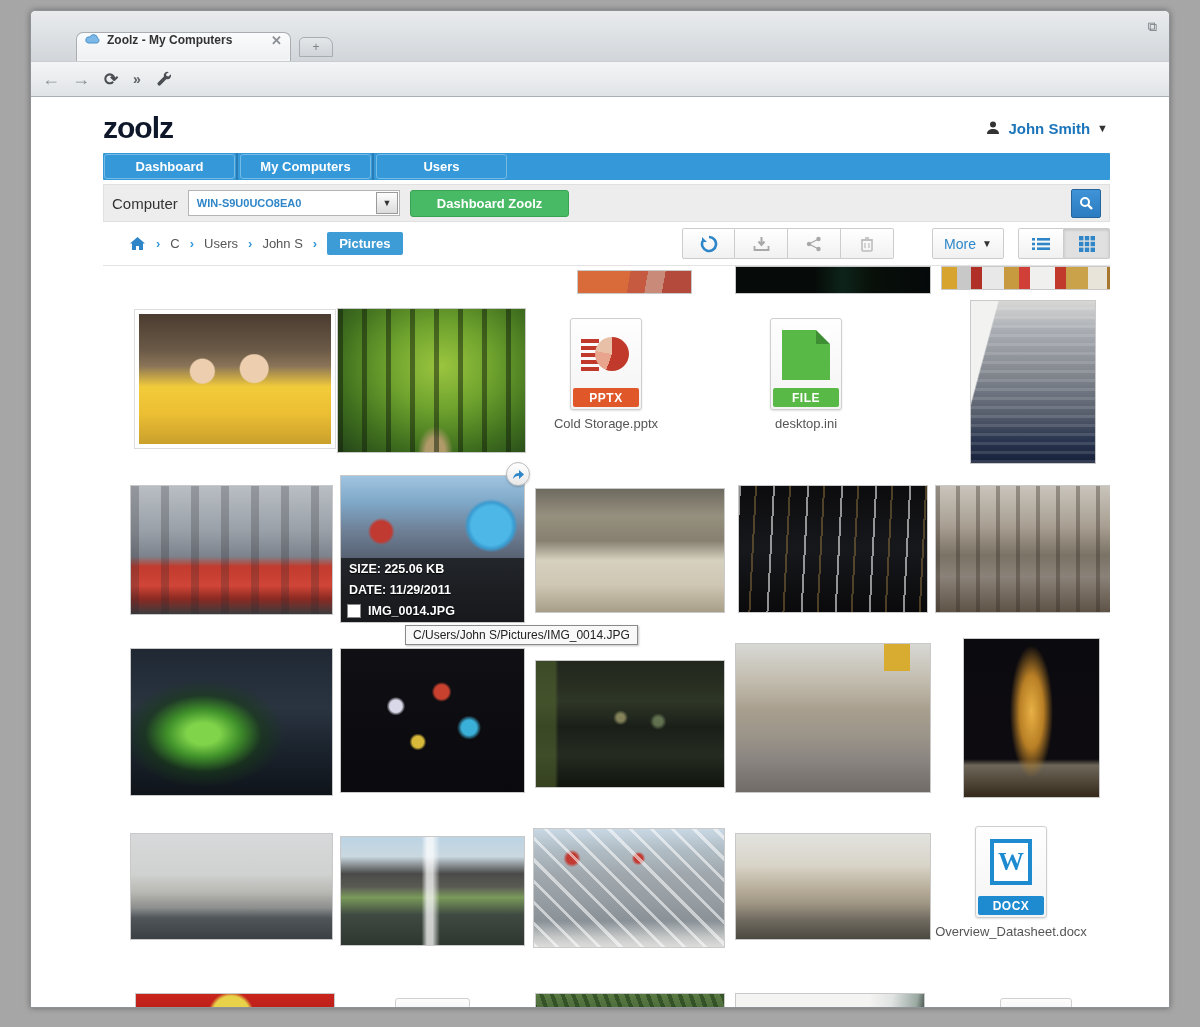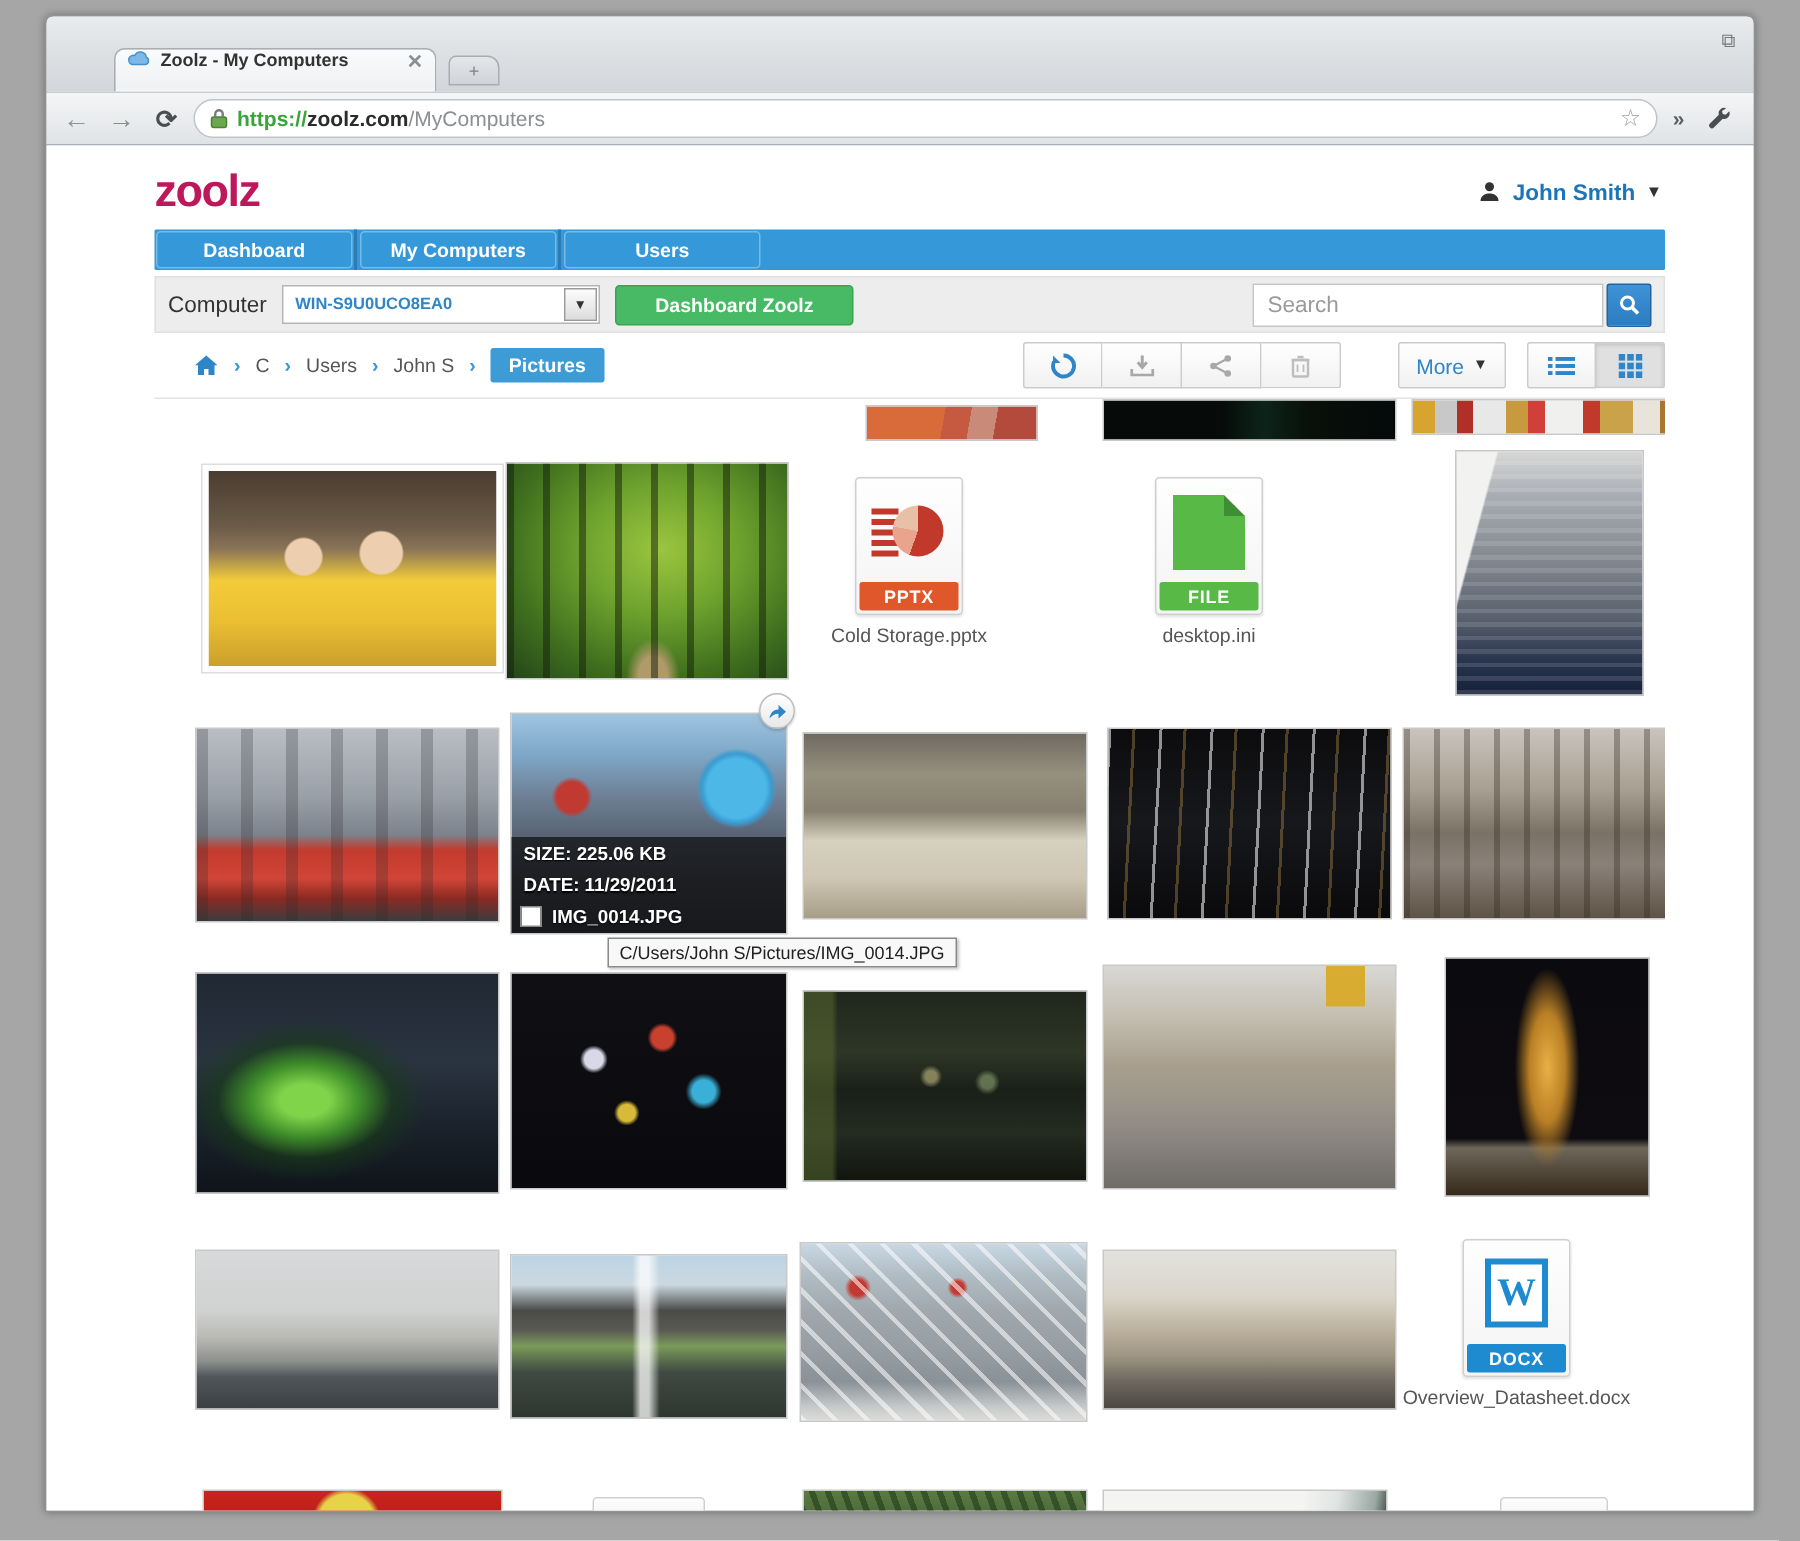--- a/index.html
+++ b/index.html
@@ -35,21 +35,21 @@
   .url .host { color:#2b2b2b; font-weight:bold; }
   .bookmark-star { color:#9aa0a5; font-size:16px; }
   .chev { color:#5a5f63; font-size:14px; font-weight:bold; letter-spacing:-2px; padding:0 4px; }
   .wrench-btn { width:30px; height:24px; display:flex; align-items:center; justify-content:center; }
 
   
   .viewport { position:relative; height:910px; background:#fff; overflow:hidden; }
   .page { width:1007px; margin-left:72px; }
 
   .site-header { display:flex; justify-content:space-between; align-items:center; padding:14px 2px 8px 0; }
-  .logo { font-size:30px; font-weight:bold; letter-spacing:-1px; color:#be185d; }
+  .logo { font-size:30px; font-weight:bold; letter-spacing:-1px; color:#0f172a; }
   .user-menu { display:flex; align-items:center; gap:7px; }
   .user-name { color:#1b75bb; font-weight:bold; font-size:15px; }
   .user-caret { color:#333; font-size:11px; }
 
   .nav-bar { height:27px; background:#3598d9; display:flex; border-radius:1px; }
   .nav-tab { width:131px; margin:1px 0 1px 1px; display:flex; align-items:center; justify-content:center;
     color:#fff; font-size:13px; font-weight:bold; border:1px solid #74bbe6; border-radius:3px;
     background:#3598d9; }
   .nav-sep { width:2px; background:#2a7cb4; margin:0 1px; }
 
@@ -217,30 +217,20 @@
     <div class="newtab-btn">
       <span>+</span>
     </div>
     <div class="win-controls">⧉</div>
   </div>
 
   <div class="chrome-toolbar">
     <span class="nav-arrow">←</span>
     <span class="nav-arrow fwd">→</span>
     <span class="reload-icon">⟳</span>
-    <div class="omnibox">
-      <span>
-        <svg width="12" height="14" viewBox="0 0 12 14">
-            <rect x="1" y="6" width="10" height="7" rx="1.5" fill="#6aa84f" stroke="#4e8038"></rect>
-            <path d="M3.5 6V4a2.5 2.5 0 0 1 5 0v2" fill="none" stroke="#7a7d80" stroke-width="1.6"></path>
-          </svg>
-      </span>
-      <span class="url"><span class="scheme">https://</span><span class="host">zoolz.com</span><span>/MyComputers</span></span>
-      <span class="bookmark-star">☆</span>
-    </div>
     <span class="chev">»</span>
     <span class="wrench-btn">
       <svg width="18" height="18" viewBox="0 0 18 18">
           <path d="M13.8 2.2a3.6 3.6 0 0 0-4.9 4.3L3 12.4a1.8 1.8 0 1 0 2.6 2.6l5.9-5.9a3.6 3.6 0 0 0 4.3-4.9l-2.3 2.3-2-.5-.5-2z" fill="#4a4e52"></path>
         </svg>
     </span>
   </div>
 
   <div class="viewport">
     <div class="page">
@@ -268,21 +258,20 @@
       </div>
 
       <div class="control-bar">
         <span class="computer-label">Computer</span>
         <div class="computer-select">
           <span class="val">WIN-S9U0UCO8EA0</span>
           <span class="select-arrow">▼</span>
         </div>
         <div class="btn-green">Dashboard Zoolz</div>
         <div class="search-wrap">
-          <input class="search-input" placeholder="Search" style="">
           <div class="search-btn">
             <svg width="15" height="15" viewBox="0 0 15 15">
                 <circle cx="6" cy="6" r="4" fill="none" stroke="#fff" stroke-width="2"></circle>
                 <line x1="9.2" y1="9.2" x2="13" y2="13" stroke="#fff" stroke-width="2.4"></line>
               </svg>
           </div>
         </div>
       </div>
 
       <div class="crumb-bar">

